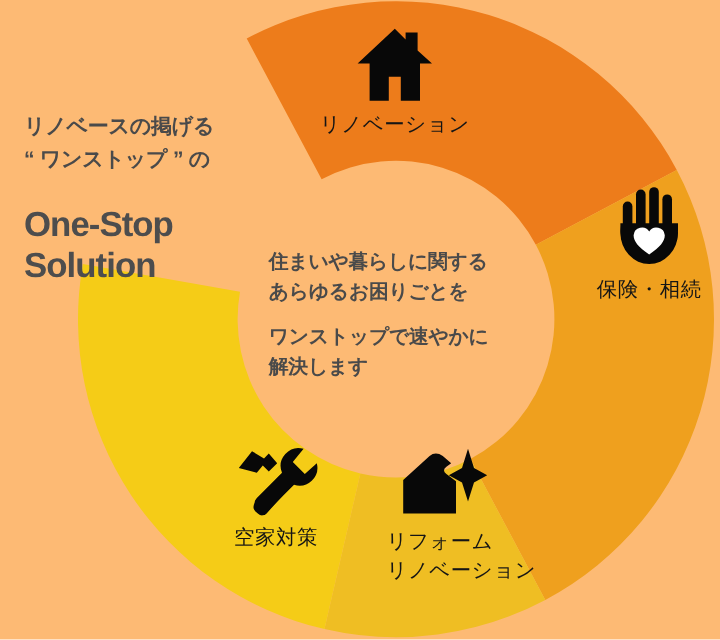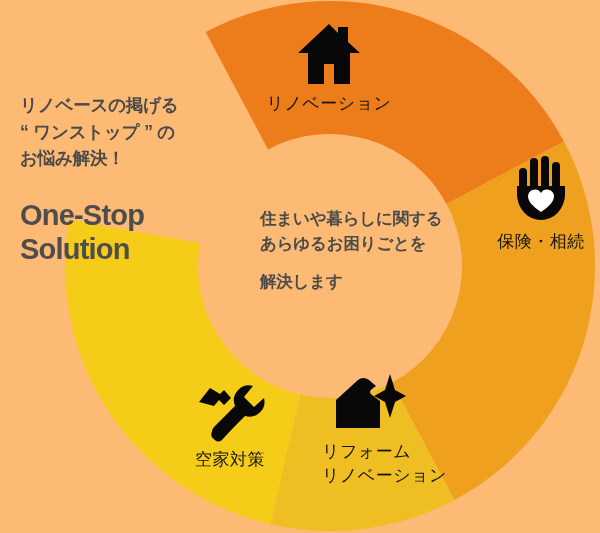--- a/index.html
+++ b/index.html
@@ -48,21 +48,20 @@
     color: #4d4d4d;
     letter-spacing: -0.8px;
   }
 
   
   .center-block {
     position: absolute;
     left: 224px;
     top: 206px;
     width: 220px;
-    margin-left: 36px;
   }
   .center-line {
     font-size: 16.5px;
     line-height: 1.52;
     font-weight: 700;
     color: #4a4a4a;
     letter-spacing: -0.2px;
     white-space: nowrap;
   }
   .center-gap {
@@ -86,52 +85,52 @@
   .seg-icon {
     display: block;
     margin: 0 auto 6px auto;
     line-height: 0;
   }
 
   
   #group-realestate { left: 244px; top: 22px;  width: 170px; }
   #group-insurance  { left: 476px; top: 152px; width: 130px; }
   #group-reform     { left: 322px; top: 372px; width: 170px; text-align: left; }
-  #group-akiya      { left: 150px; top: 380px; width: 160px; }
+  #group-akiya      { left: 150px; top: 368px; width: 160px; }
 
   #group-reform .seg-icon { margin-left: 6px; }
 </style>
 </head>
 <body>
 
 <div id="stage">
 
   <svg id="donut-svg" viewBox="0 0 600 533">
     <g id="donut-segments">
         <path d="M205.590035861739 32.01888789238433 A265 265 0 0 1 563.9811121076157 141.59003586173895 L446.54908225737836 204.02975371226242 A132 132 0 0 0 268.02975371226245 149.45091774262164 Z" fill="#ED7C1B"></path>
         <path d="M563.9811121076157 141.59003586173895 A265 265 0 0 1 454.4099641382611 499.9811121076156 L391.9702462877376 382.54908225737836 A132 132 0 0 0 446.54908225737836 204.02975371226242 Z" fill="#EFA01E"></path>
         <path d="M454.4099641382611 499.9811121076156 A265 265 0 0 1 270.3879705988758 524.2080671680874 L300.30646082660985 394.61684855165106 A132 132 0 0 0 391.9702462877376 382.54908225737836 Z" fill="#EFBE23"></path>
         <path d="M270.3879705988758 524.2080671680874 A265 265 0 0 1 69.02594545176487 219.9832329182634 L200.00537660238854 243.0784405479652 A132 132 0 0 0 300.30646082660985 394.61684855165106 Z" fill="#F5CC17"></path>
       </g>
   </svg>
 
   <div class="left-block">
     <div class="lead-line">リノベースの掲げる</div>
     <div class="lead-line">“ ワンストップ ” の</div>
-    <div class="lead-line">お悩み解決！</div>
     <div class="headline">
       <div>One-Stop</div>
       <div>Solution</div>
     </div>
   </div>
 
   <div class="center-block">
     <div class="center-line">住まいや暮らしに関する</div>
     <div class="center-line">あらゆるお困りごとを</div>
     <div class="center-gap"></div>
+    <div class="center-line">ワンストップで速やかに</div>
     <div class="center-line">解決します</div>
   </div>
 
   <div class="seg-group" id="group-realestate">
     <span class="seg-icon">
       <svg width="70" height="64" viewBox="0 0 70 64" aria-hidden="true">
         <path fill="#080808" d="M35 2 L4 31 L14 31 L14 62 L30 62 L30 42 L40 42 L40 62 L56 62 L56 31 L66 31 L54 20 L54 5 L44 5 L44 11 Z"></path>
       </svg>
     </span>
     <div class="seg-label">リノベーション</div>

